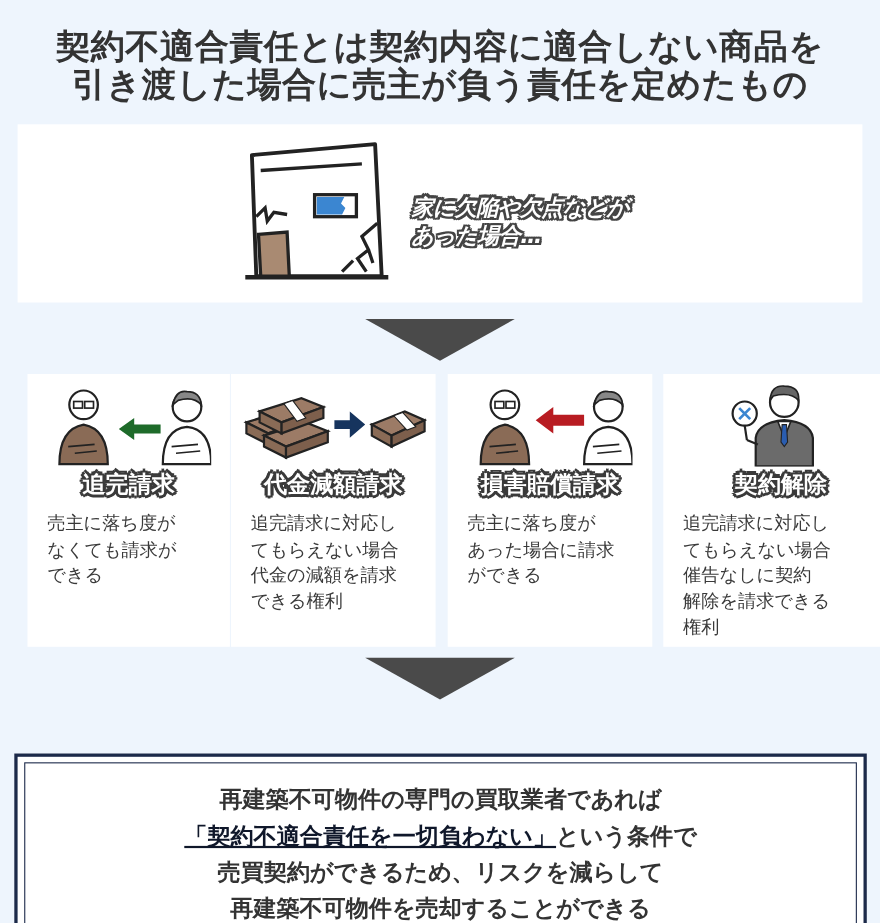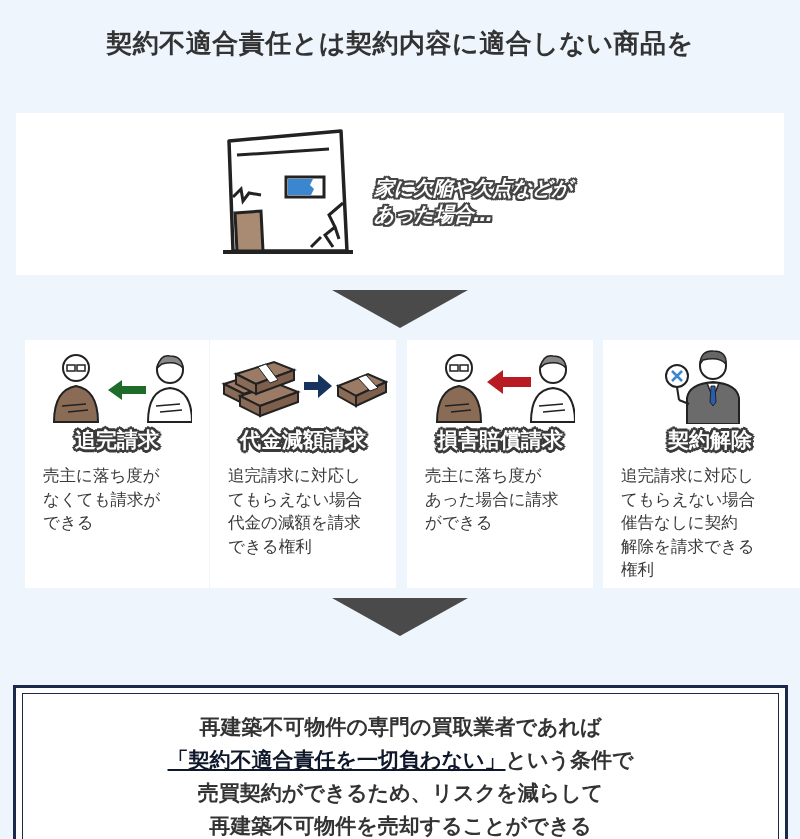--- a/index.html
+++ b/index.html
@@ -6,21 +6,21 @@
   html, body { width: 800px; height: 839px; }
   body {
     background: #eef5fd;
     font-family: "DejaVu Sans", "Liberation Sans", sans-serif;
     color: #333333;
     position: relative;
     overflow: hidden;
   }
   .headline {
     position: absolute; left: 0; top: 26px; width: 800px;
-    text-align: center; font-size: 26px; font-weight: bold;
+    text-align: center; font-size: 31px; font-weight: bold;
     line-height: 34px; color: #333333; letter-spacing: 0.5px;
   }
   .scene-box {
     position: absolute; left: 16px; top: 113px; width: 768px; height: 162px;
     background: #ffffff;
   }
   .house-svg { position: absolute; left: 205px; top: 14px; }
   .scene-caption {
     position: absolute; left: 358px; top: 62px;
     font-size: 20px; font-weight: bold; line-height: 26px;
@@ -68,20 +68,21 @@
     font-size: 21px; line-height: 33px; font-weight: bold; color: #333333;
     text-align: center;
   }
   .c-red { color: #0f172a; text-decoration: underline; }
 </style>
 </head>
 <body>
 
 <div class="headline">
   <div>契約不適合責任とは契約内容に適合しない商品を</div>
+  <div>引き渡した場合に売主が負う責任を定めたもの</div>
 </div>
 
 <div class="scene-box">
   <svg class="house-svg" width="140" height="132" viewBox="0 0 140 132">
     <polygon points="8,14 120,4 126,124 12,124" fill="#ffffff" stroke="#222" stroke-width="3.5" stroke-linejoin="round"></polygon>
     <line x1="16" y1="28" x2="108" y2="22" stroke="#222" stroke-width="3"></line>
     <rect x="65" y="50" width="38" height="20" fill="#ffffff" stroke="#222" stroke-width="3"></rect>
     <path d="M67,52 L92,52 L89,58 L93,62 L90,68 L67,68 Z" fill="#3b86d1"></path>
     <path d="M12,70 L20,62 L22,74 L28,66 L40,68" fill="none" stroke="#222" stroke-width="3"></path>
     <path d="M122,76 L108,88 L114,100 L104,108 L112,120 M114,100 L118,112" fill="none" stroke="#222" stroke-width="3"></path>

